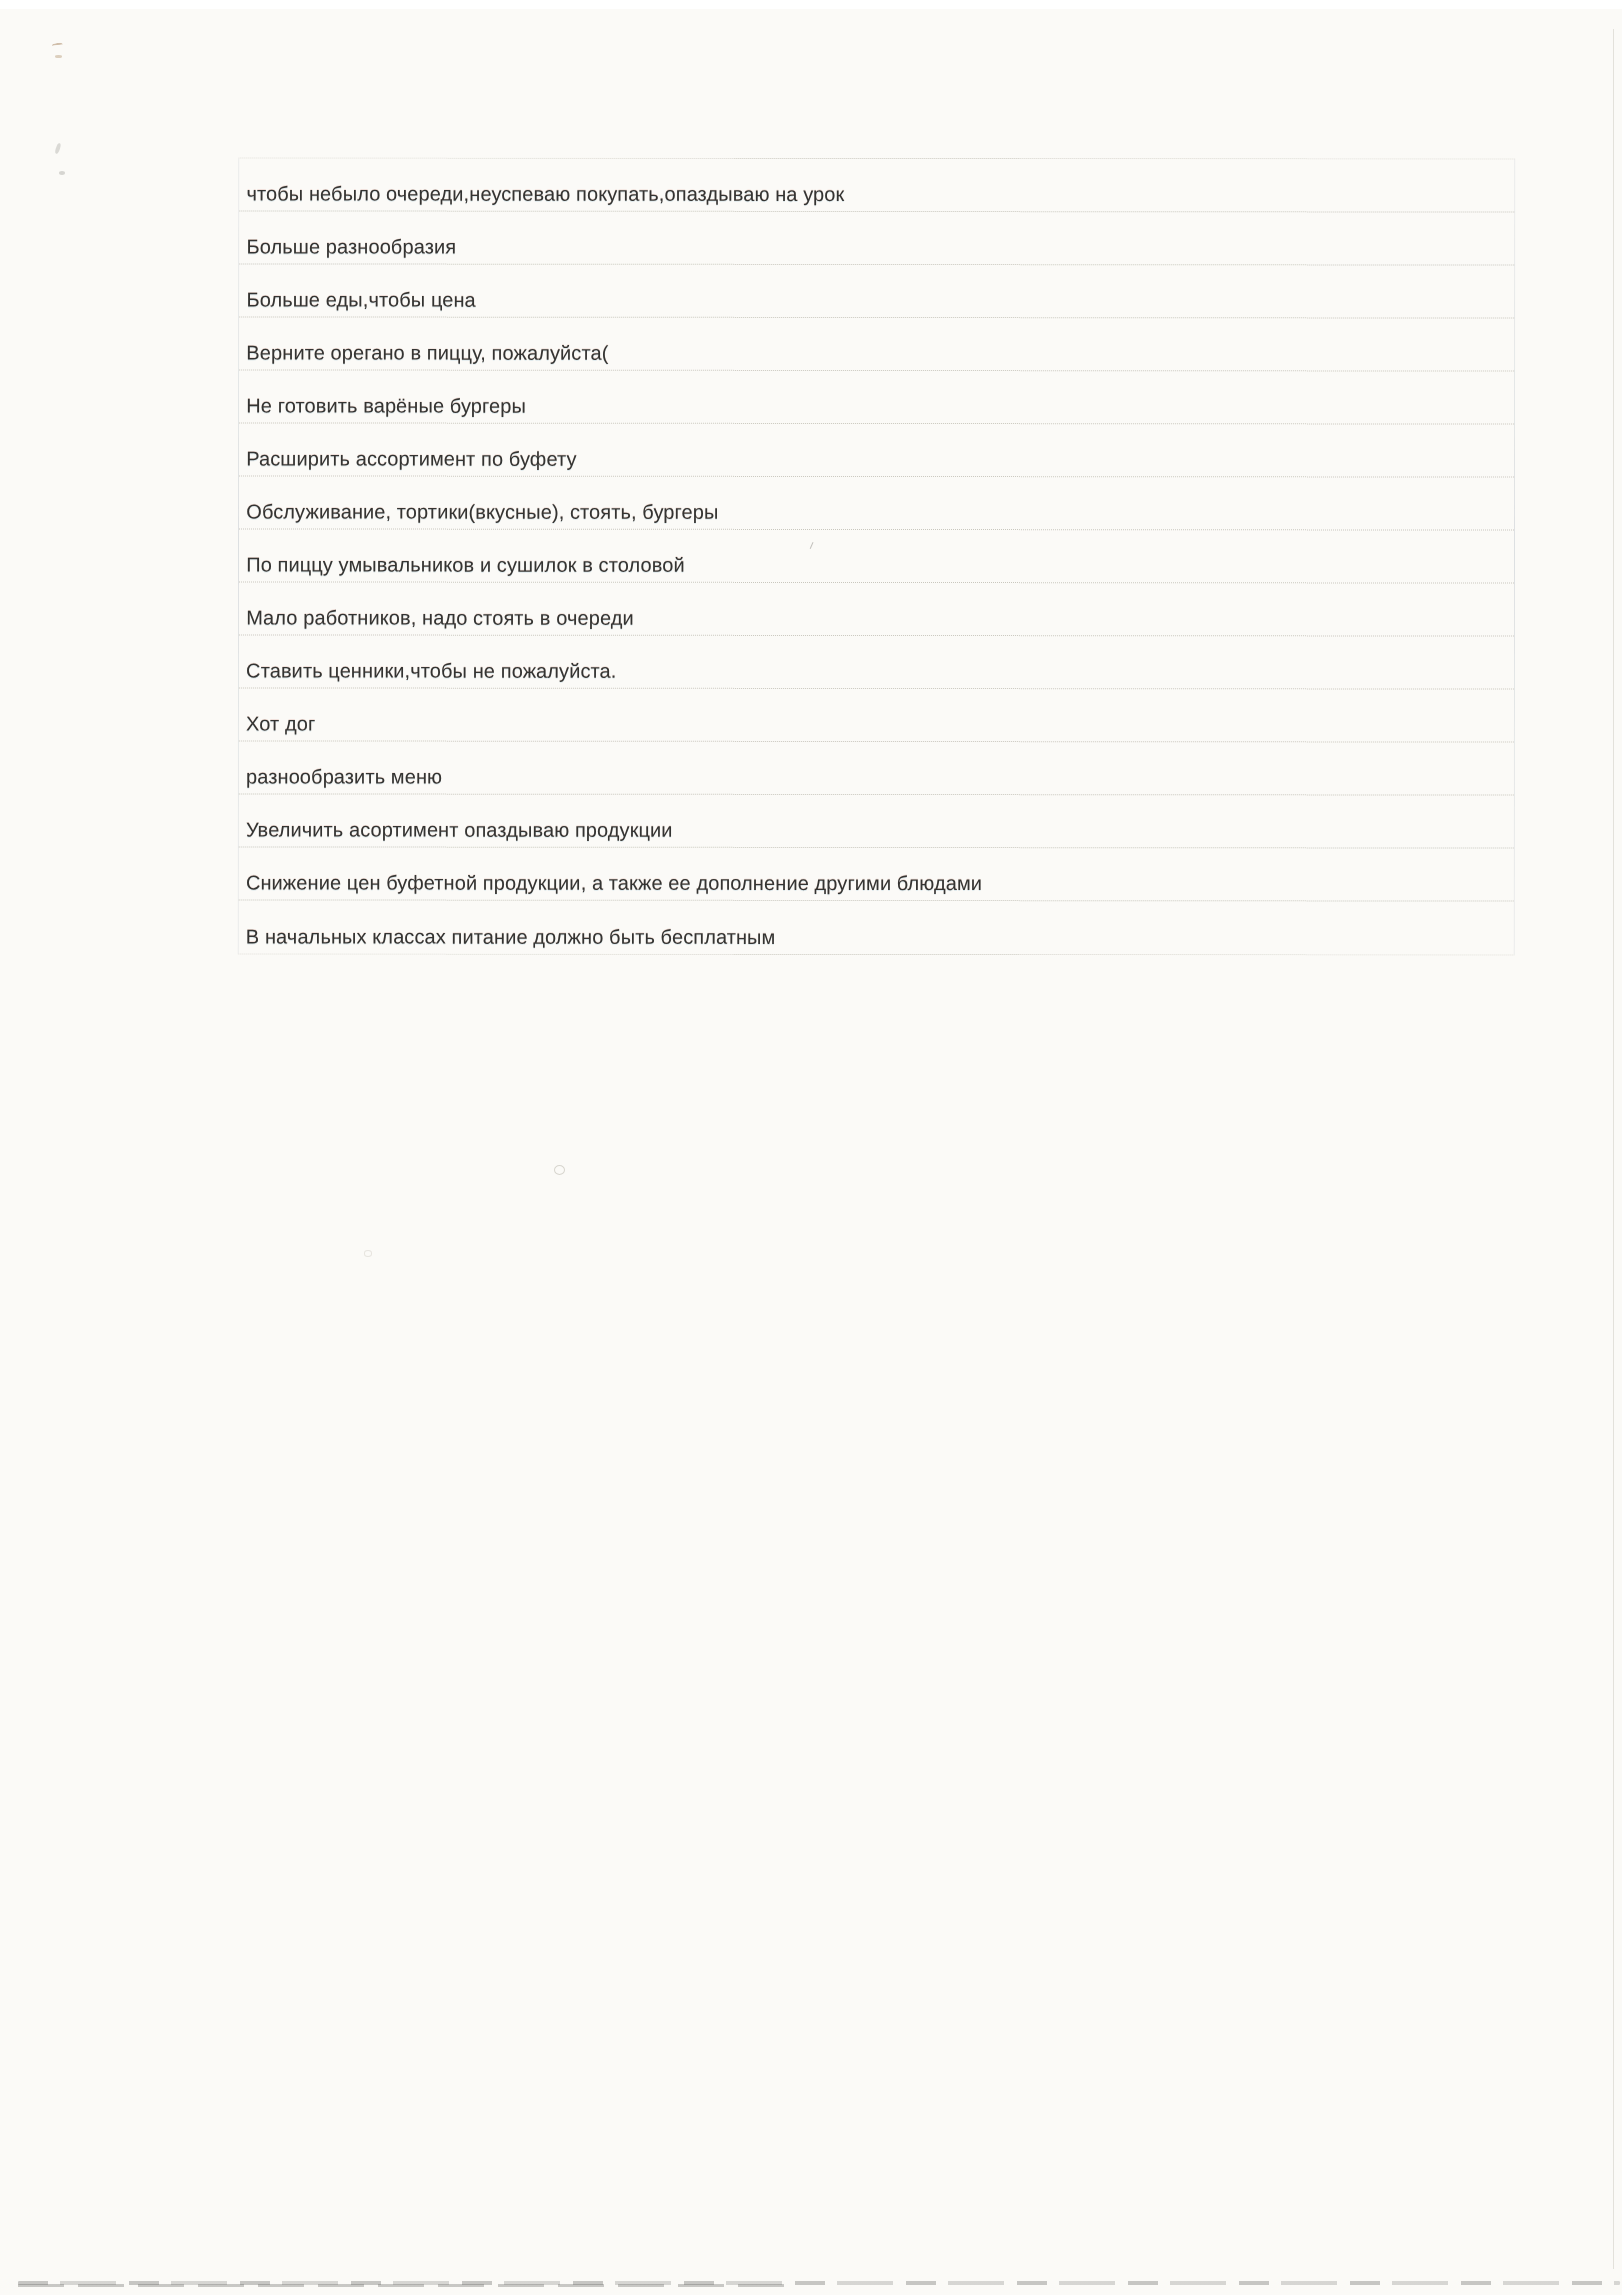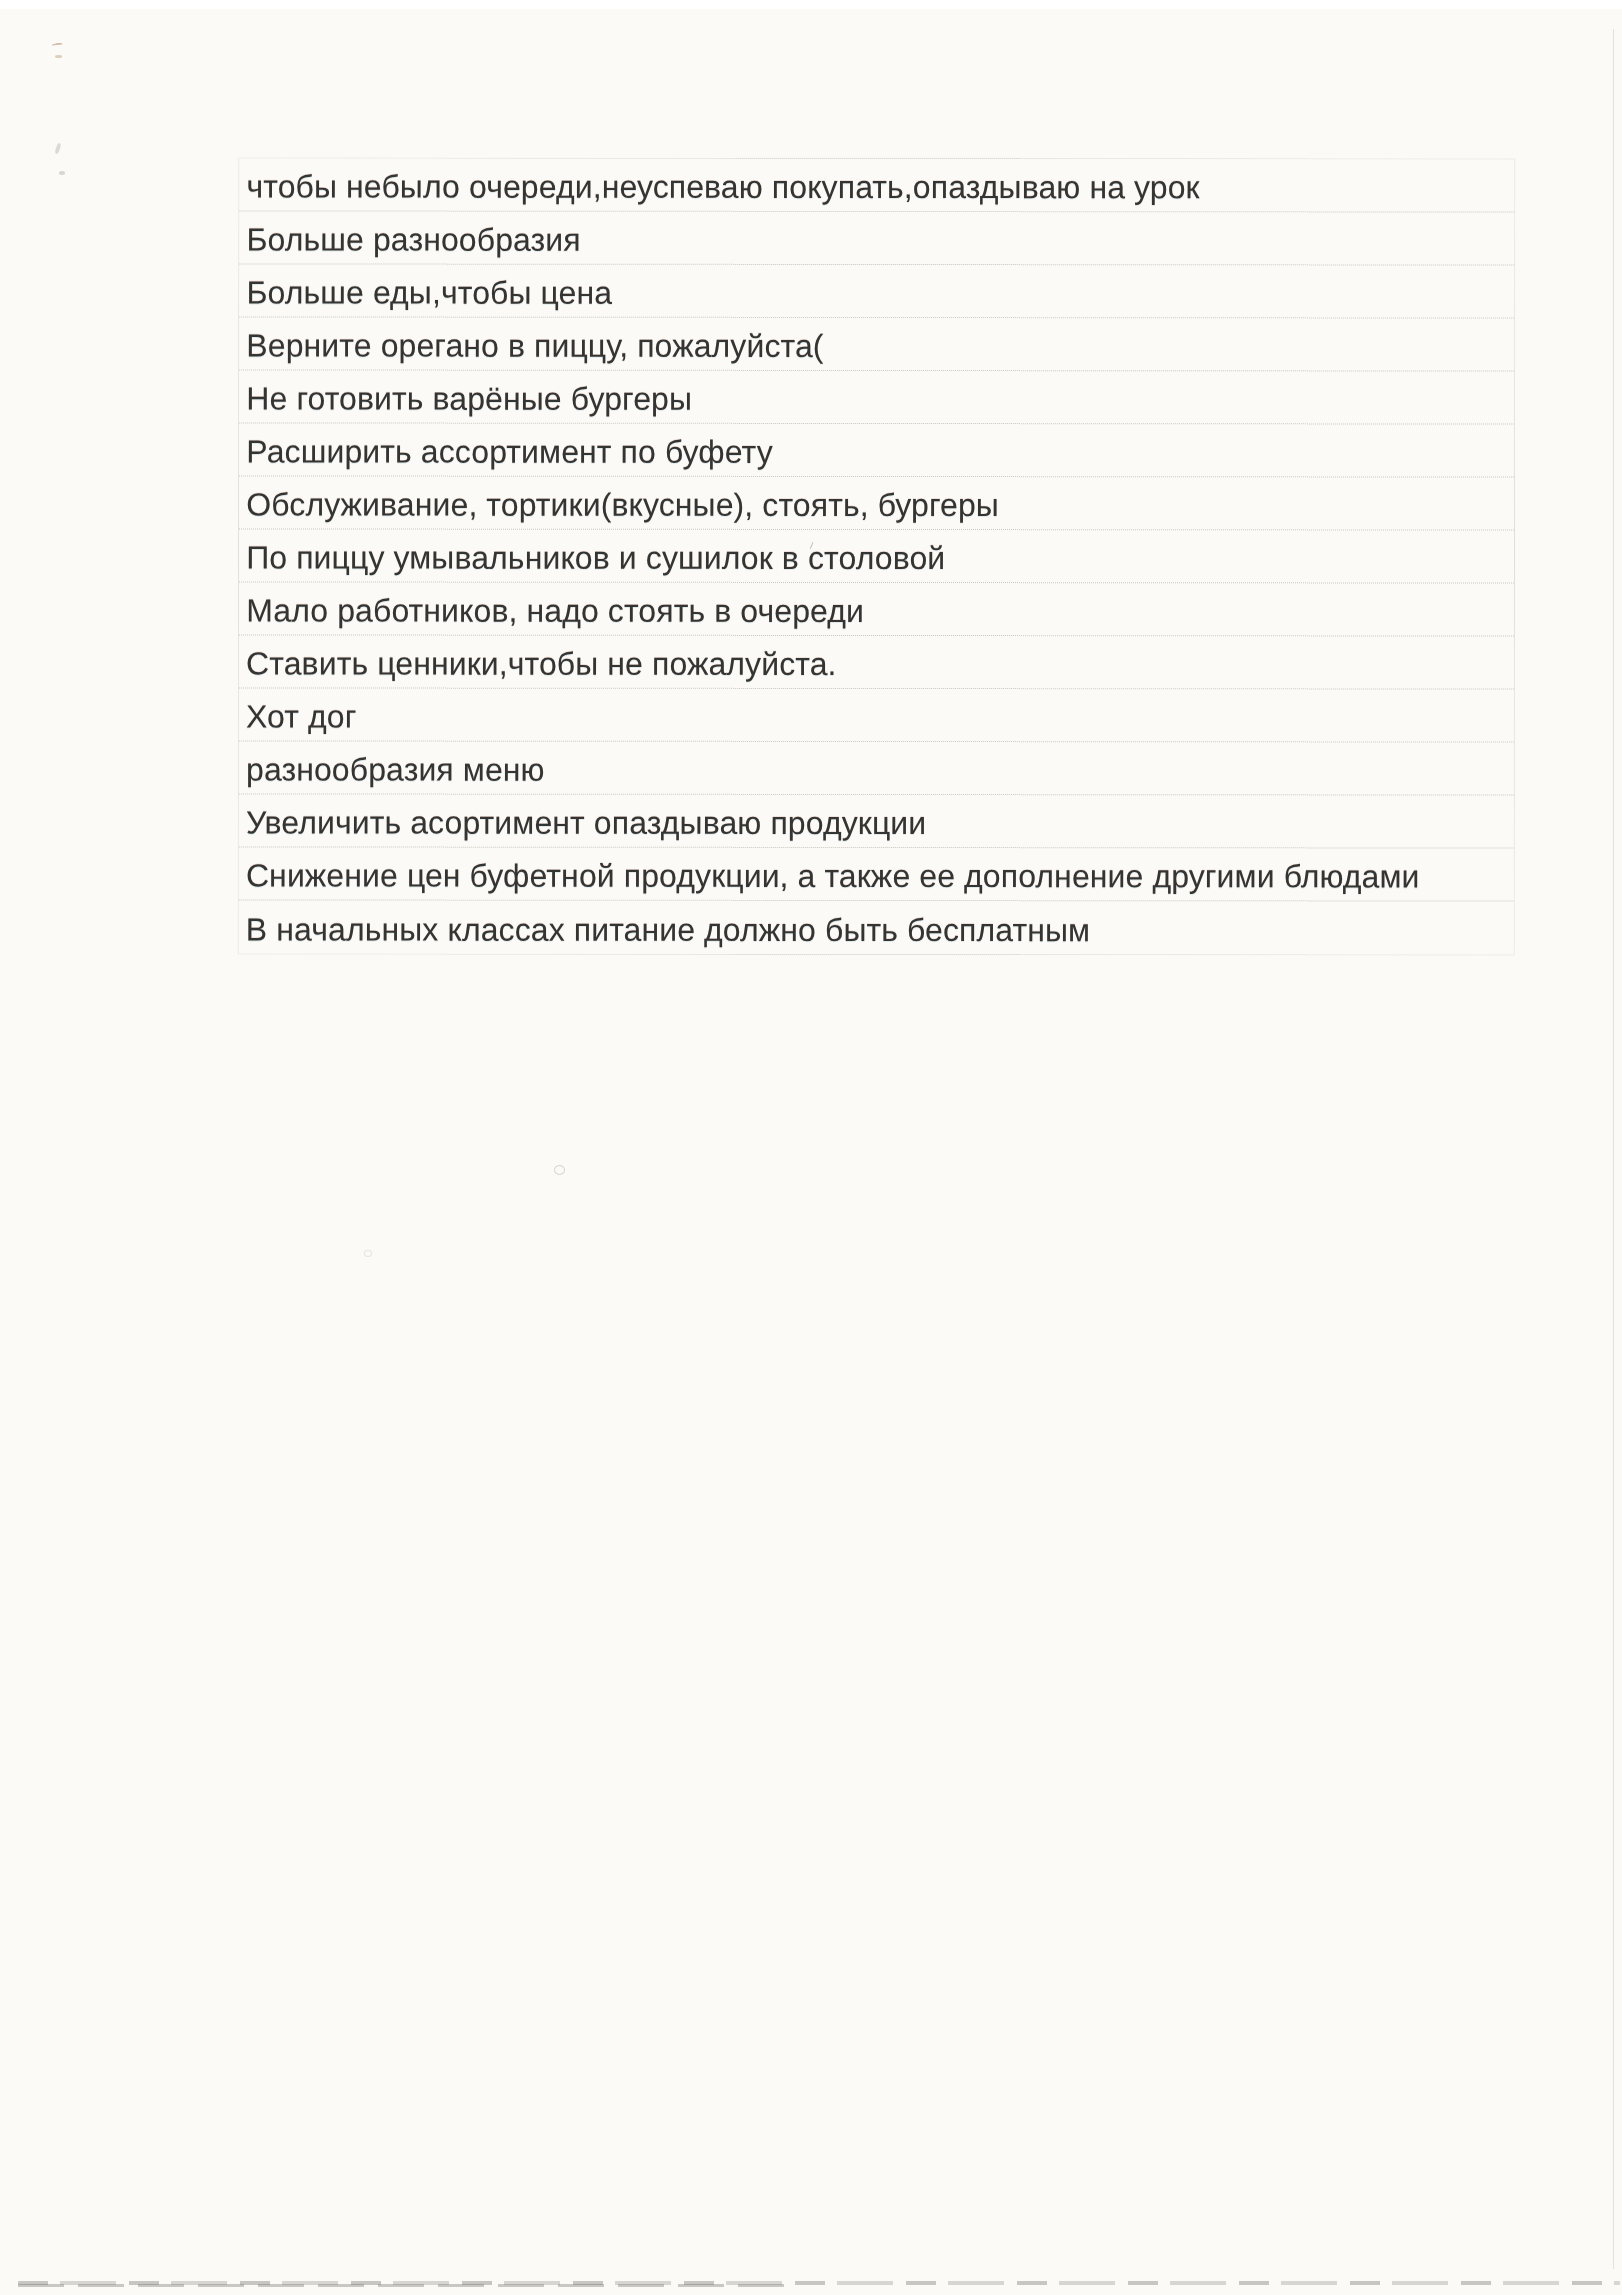--- a/index.html
+++ b/index.html
@@ -36,21 +36,21 @@
   .row{
     height:53px;
     border-bottom:1.3px dotted var(--grid-h);
     display:flex;
     align-items:flex-end;
     padding:0 6.5px 5.2px 7.2px;
     overflow:hidden;
   }
   .row:last-child{border-bottom:none;}
   .row .txt{
-    font-size:32px;
+    font-size:20px;
     line-height:1.12;
     color:var(--ink);
     letter-spacing:0.1px;
     white-space:nowrap;
     
     text-shadow:0 -0.7px 0 rgba(175,70,45,.18), 0 1px 0 rgba(70,140,175,.15);
   }
   
   .speck{position:absolute;pointer-events:none;}
   .speck-a{left:52px;top:34px;width:10.5px;height:4.6px;border-top:2px solid rgba(145,100,55,.40);border-radius:50%;transform:rotate(-8deg);}
@@ -113,21 +113,21 @@
     <div class="row">
       <span class="txt">Мало работников, надо стоять в очереди</span>
     </div>
     <div class="row">
       <span class="txt">Ставить ценники,чтобы не пожалуйста.</span>
     </div>
     <div class="row">
       <span class="txt">Хот дог</span>
     </div>
     <div class="row">
-      <span class="txt">разнообразия меню</span>
+      <span class="txt">разнообразить меню</span>
     </div>
     <div class="row">
       <span class="txt">Увеличить асортимент опаздываю продукции</span>
     </div>
     <div class="row">
       <span class="txt">Снижение цен буфетной продукции, а также ее дополнение другими блюдами</span>
     </div>
     <div class="row">
       <span class="txt">В начальных классах питание должно быть бесплатным</span>
     </div>

